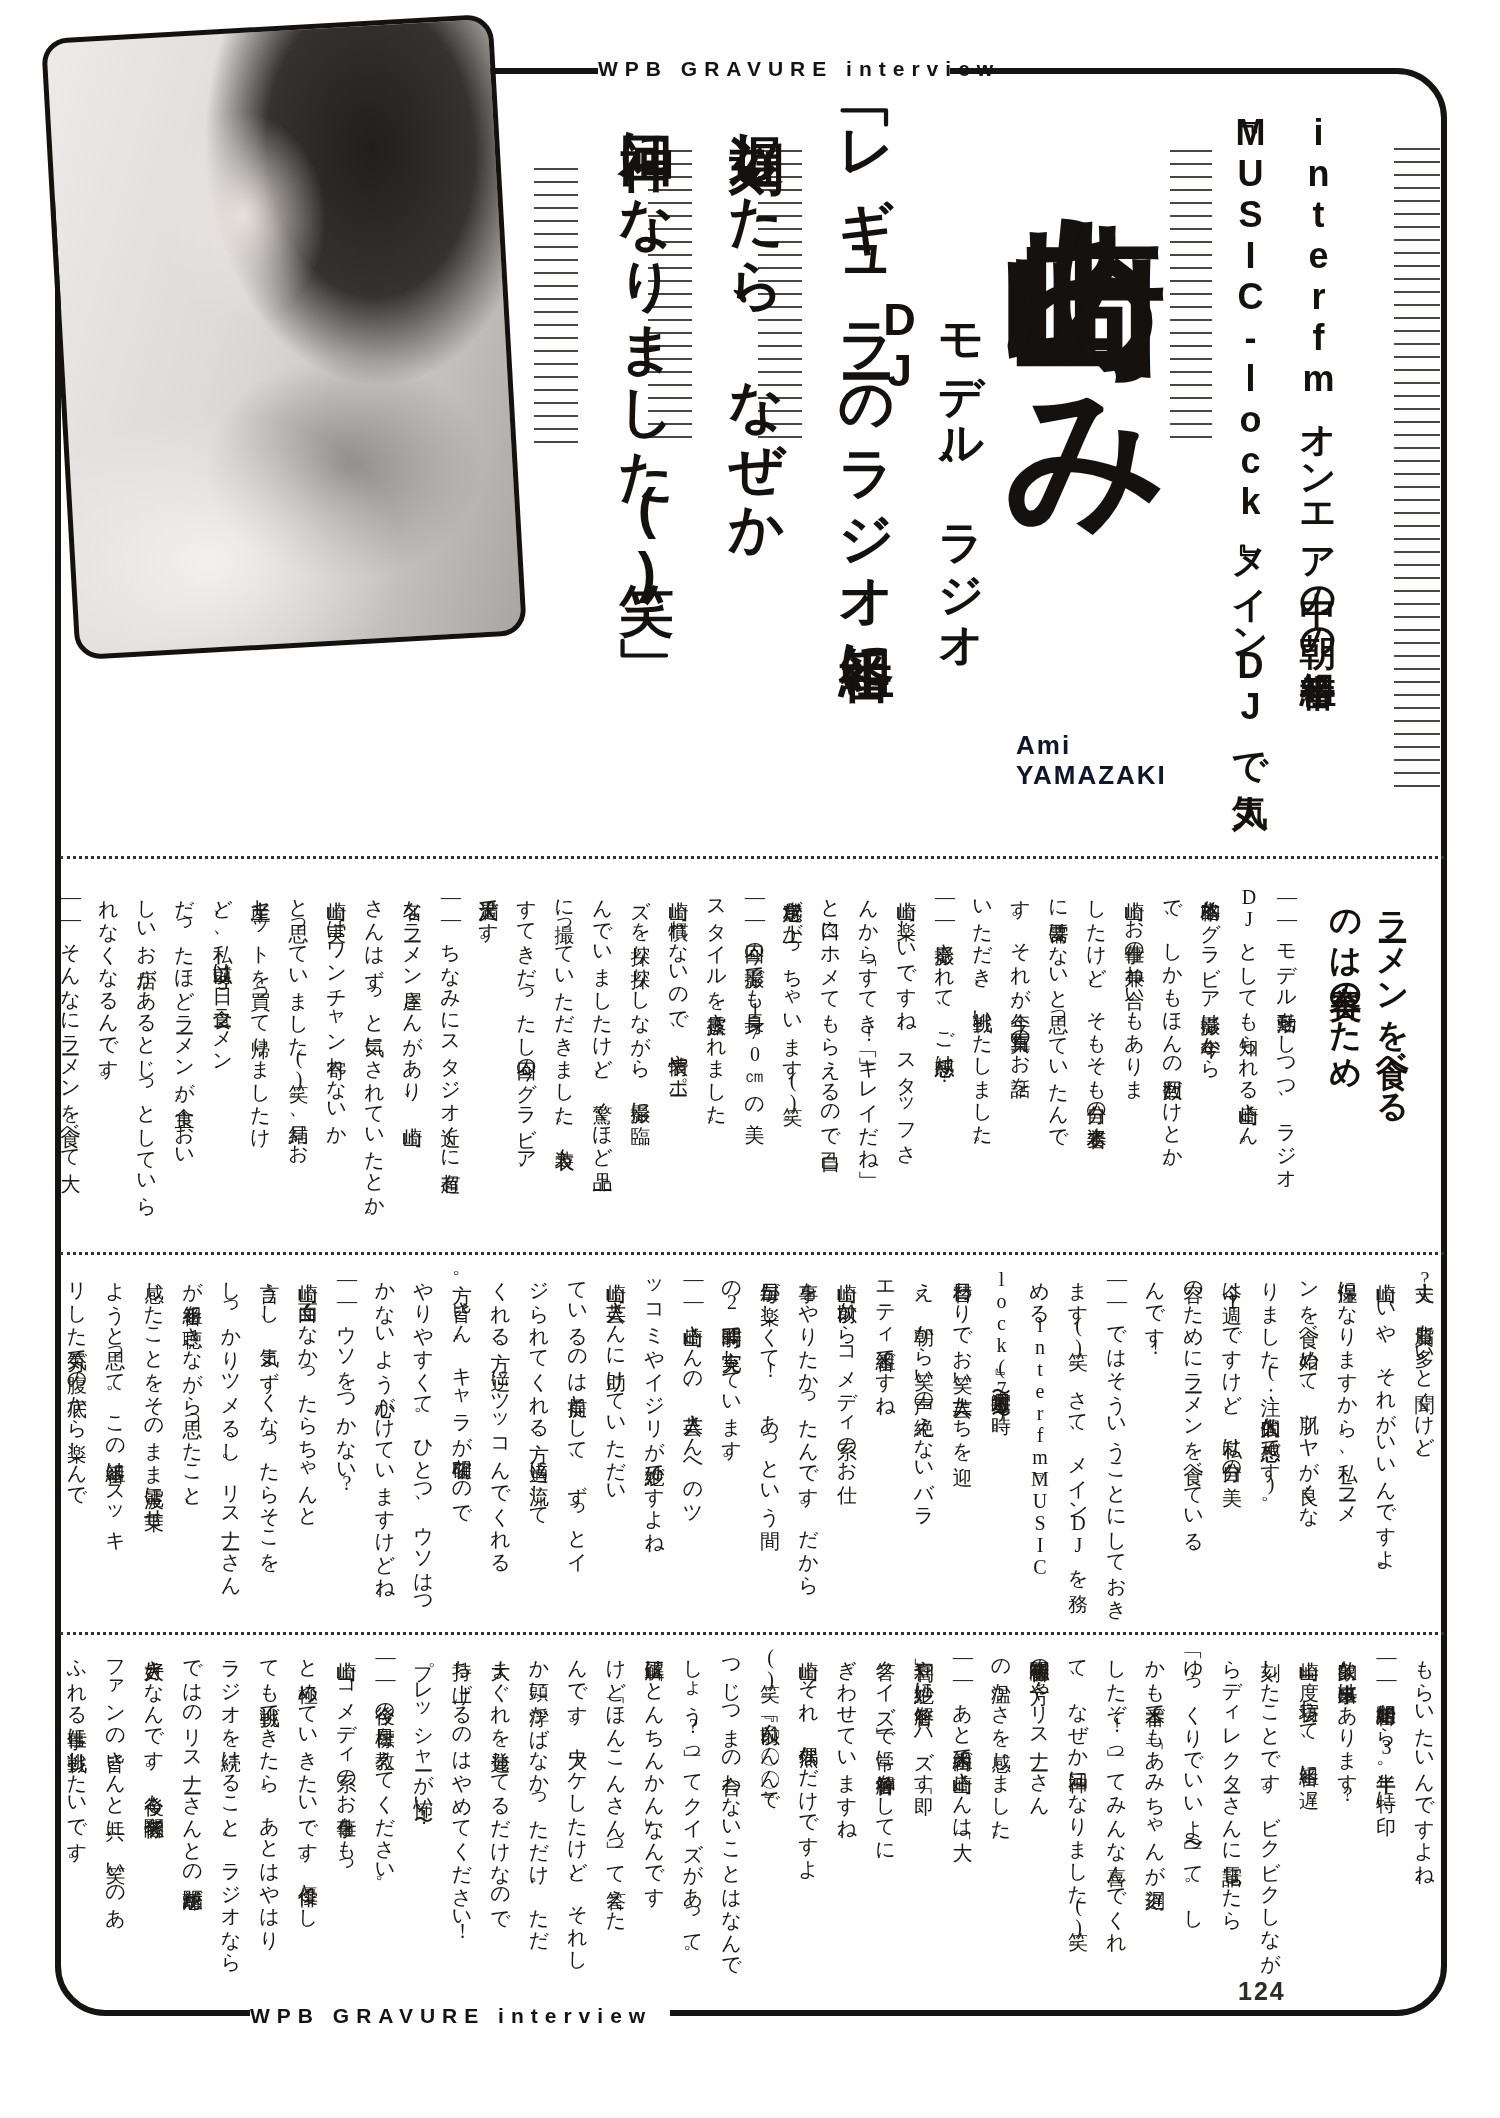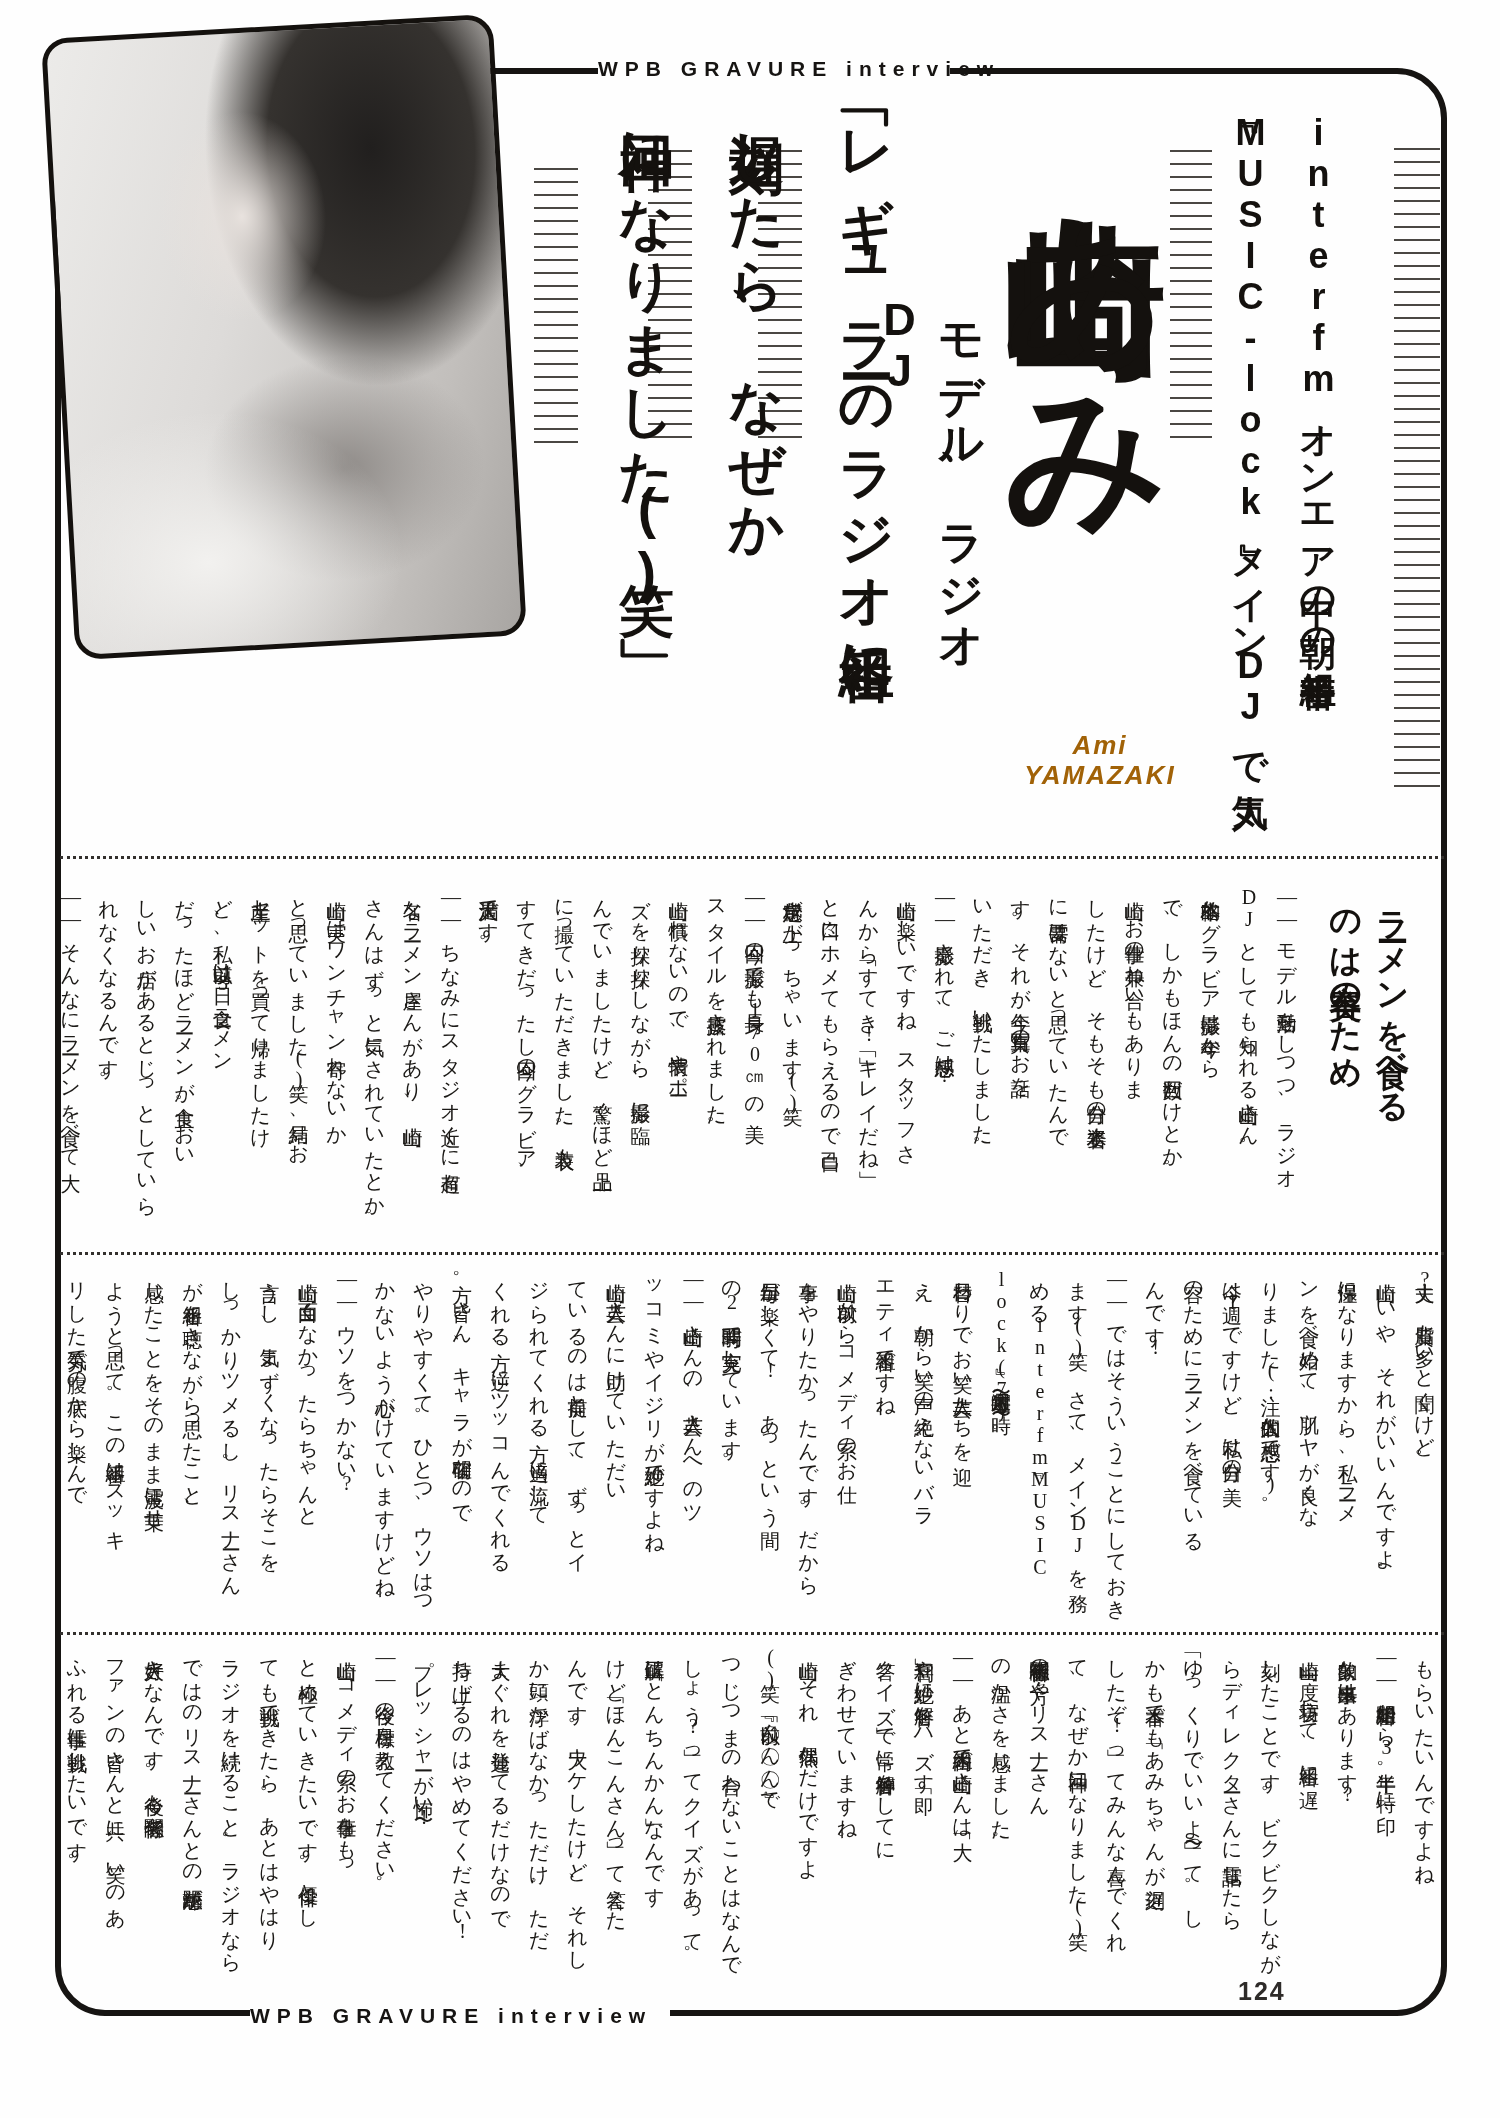--- a/index.html
+++ b/index.html
@@ -63,21 +63,21 @@
     font-size:36px; line-height:68px; font-weight:800; color:#14110e;
   }
   .bigname {
     left:1000px; top:90px; height:700px; width:176px;
     font-size:160px; line-height:176px; font-weight:900; color:#14110e;
     letter-spacing:4px;
   }
   .romanname {
     position:absolute; left:1016px; top:730px; width:168px; z-index:4;
     font-size:26px; line-height:30px; font-weight:bold; letter-spacing:2px;
-    text-align:center; white-space:pre-line; color:#a16207;font-style:italic;
+    text-align:left; white-space:pre-line; color:#0f172a;
   }
   .role {
     left:928px; top:294px; height:430px; width:64px;
     font-size:45px; line-height:62px; font-weight:800; color:#14110e;
   }
   .quote {
     left:588px; top:92px; height:770px; width:334px;
     font-size:55px; line-height:110px; font-weight:900; color:#14110e;
     letter-spacing:1px;
   }

